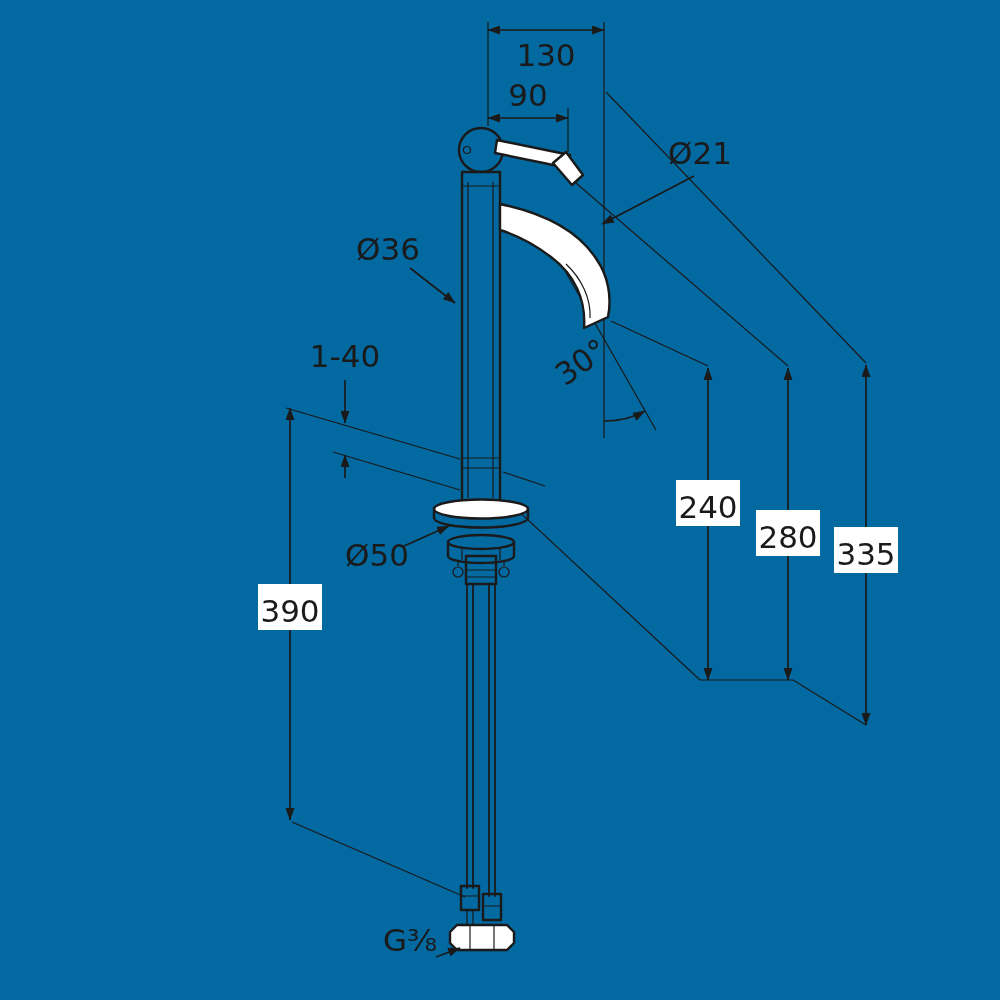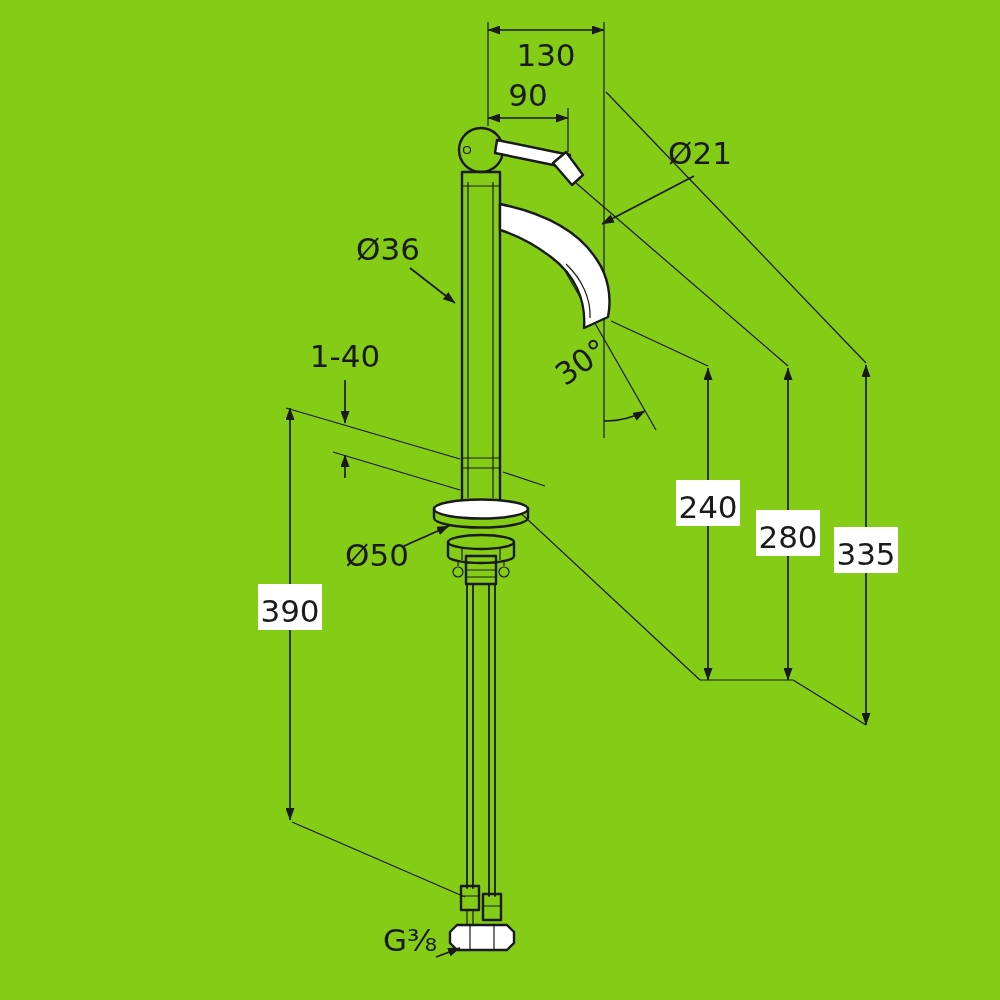--- a/index.html
+++ b/index.html
@@ -1,16 +1,16 @@
 <!DOCTYPE html>
 <html><head>
 <meta charset="utf-8">
 <style>
   html,body{margin:0;padding:0;background:#ffffff;}
-  .stage{width:1000px;height:1000px;position:relative;background:#84cc16;overflow:hidden;}
+  .stage{width:1000px;height:1000px;position:relative;background:#0369a1;overflow:hidden;}
   svg{display:block;}
   .obj{stroke:#1a1a1a;stroke-width:2.4;fill:none;stroke-linejoin:round;stroke-linecap:round;}
   .objf{stroke:#1a1a1a;stroke-width:2.4;fill:#ffffff;stroke-linejoin:round;}
   .thin{stroke:#1a1a1a;stroke-width:1.2;fill:none;}
   .dim{stroke:#1a1a1a;stroke-width:1.7;fill:none;}
   .mask{fill:#ffffff;stroke:none;}
   .txt{font-family:"DejaVu Sans","Liberation Sans",sans-serif;font-size:31px;fill:#1a1a1a;}
 </style>
 </head>
 <body>

